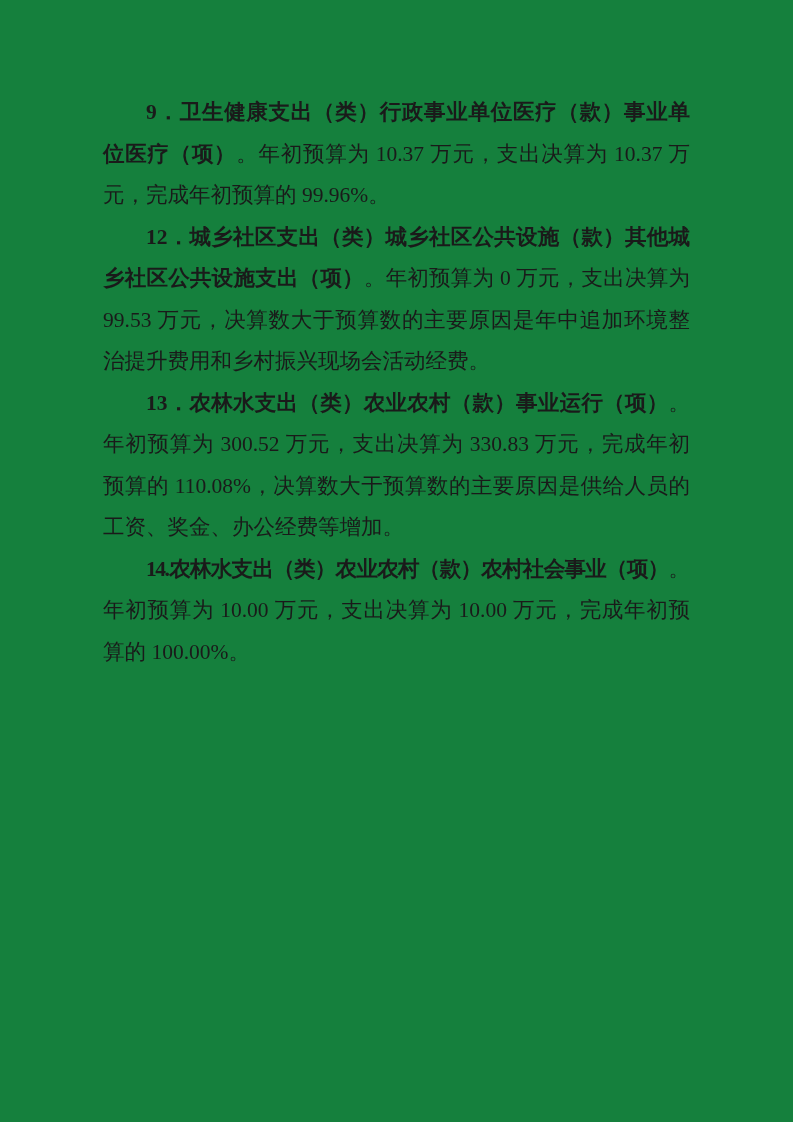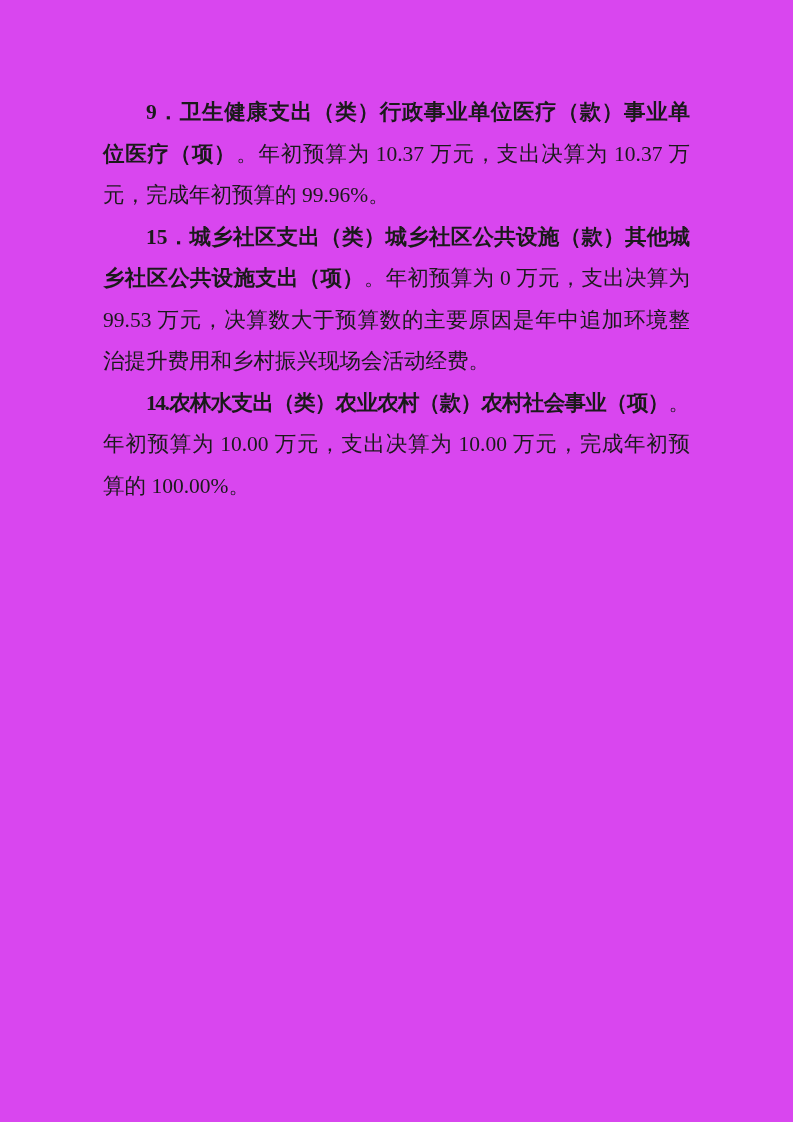--- a/index.html
+++ b/index.html
@@ -4,21 +4,21 @@
 <style>
   html, body {
     margin: 0;
     padding: 0;
     background: #ffffff;
   }
   .page {
     position: relative;
     width: 793px;
     height: 1122px;
-    background: #d946ef;
+    background: #15803d;
     overflow: hidden;
   }
   .content {
     position: absolute;
     left: 103px;
     top: 92px;
     width: 587px;
     color: #1a1a1a;
     font-family: "Liberation Serif", "DejaVu Serif", serif;
     font-size: 21.5px;
@@ -39,21 +39,22 @@
   }
 </style>
 </head>
 <body>
 
 <div class="page">
   <div class="content">
 
     <p class="para"><b class="h">9．卫生健康支出（类）行政事业单位医疗（款）事业单位医疗（项）</b><span>。年初预算为 10.37 万元，支出决算为 10.37 万元，完成年初预算的 99.96%。</span></p>
 
-    <p class="para"><b class="h">15．城乡社区支出（类）城乡社区公共设施（款）其他城乡社区公共设施支出（项）</b><span>。年初预算为 0 万元，支出决算为 99.53 万元，决算数大于预算数的主要原因是年中追加环境整治提升费用和乡村振兴现场会活动经费。</span></p>
+    <p class="para"><b class="h">12．城乡社区支出（类）城乡社区公共设施（款）其他城乡社区公共设施支出（项）</b><span>。年初预算为 0 万元，支出决算为 99.53 万元，决算数大于预算数的主要原因是年中追加环境整治提升费用和乡村振兴现场会活动经费。</span></p>
 
 
 
+    <p class="para"><b class="h">13．农林水支出（类）农业农村（款）事业运行（项）</b><span>。年初预算为 300.52 万元，支出决算为 330.83 万元，完成年初预算的 110.08%，决算数大于预算数的主要原因是供给人员的工资、奖金、办公经费等增加。</span></p>
 
     <p class="para"><b class="h condensed">14.农林水支出（类）农业农村（款）农村社会事业（项）</b><span>。年初预算为 10.00 万元，支出决算为 10.00 万元，完成年初预算的 100.00%。</span></p>
 
   </div>
 </div>
 
 </body></html>

